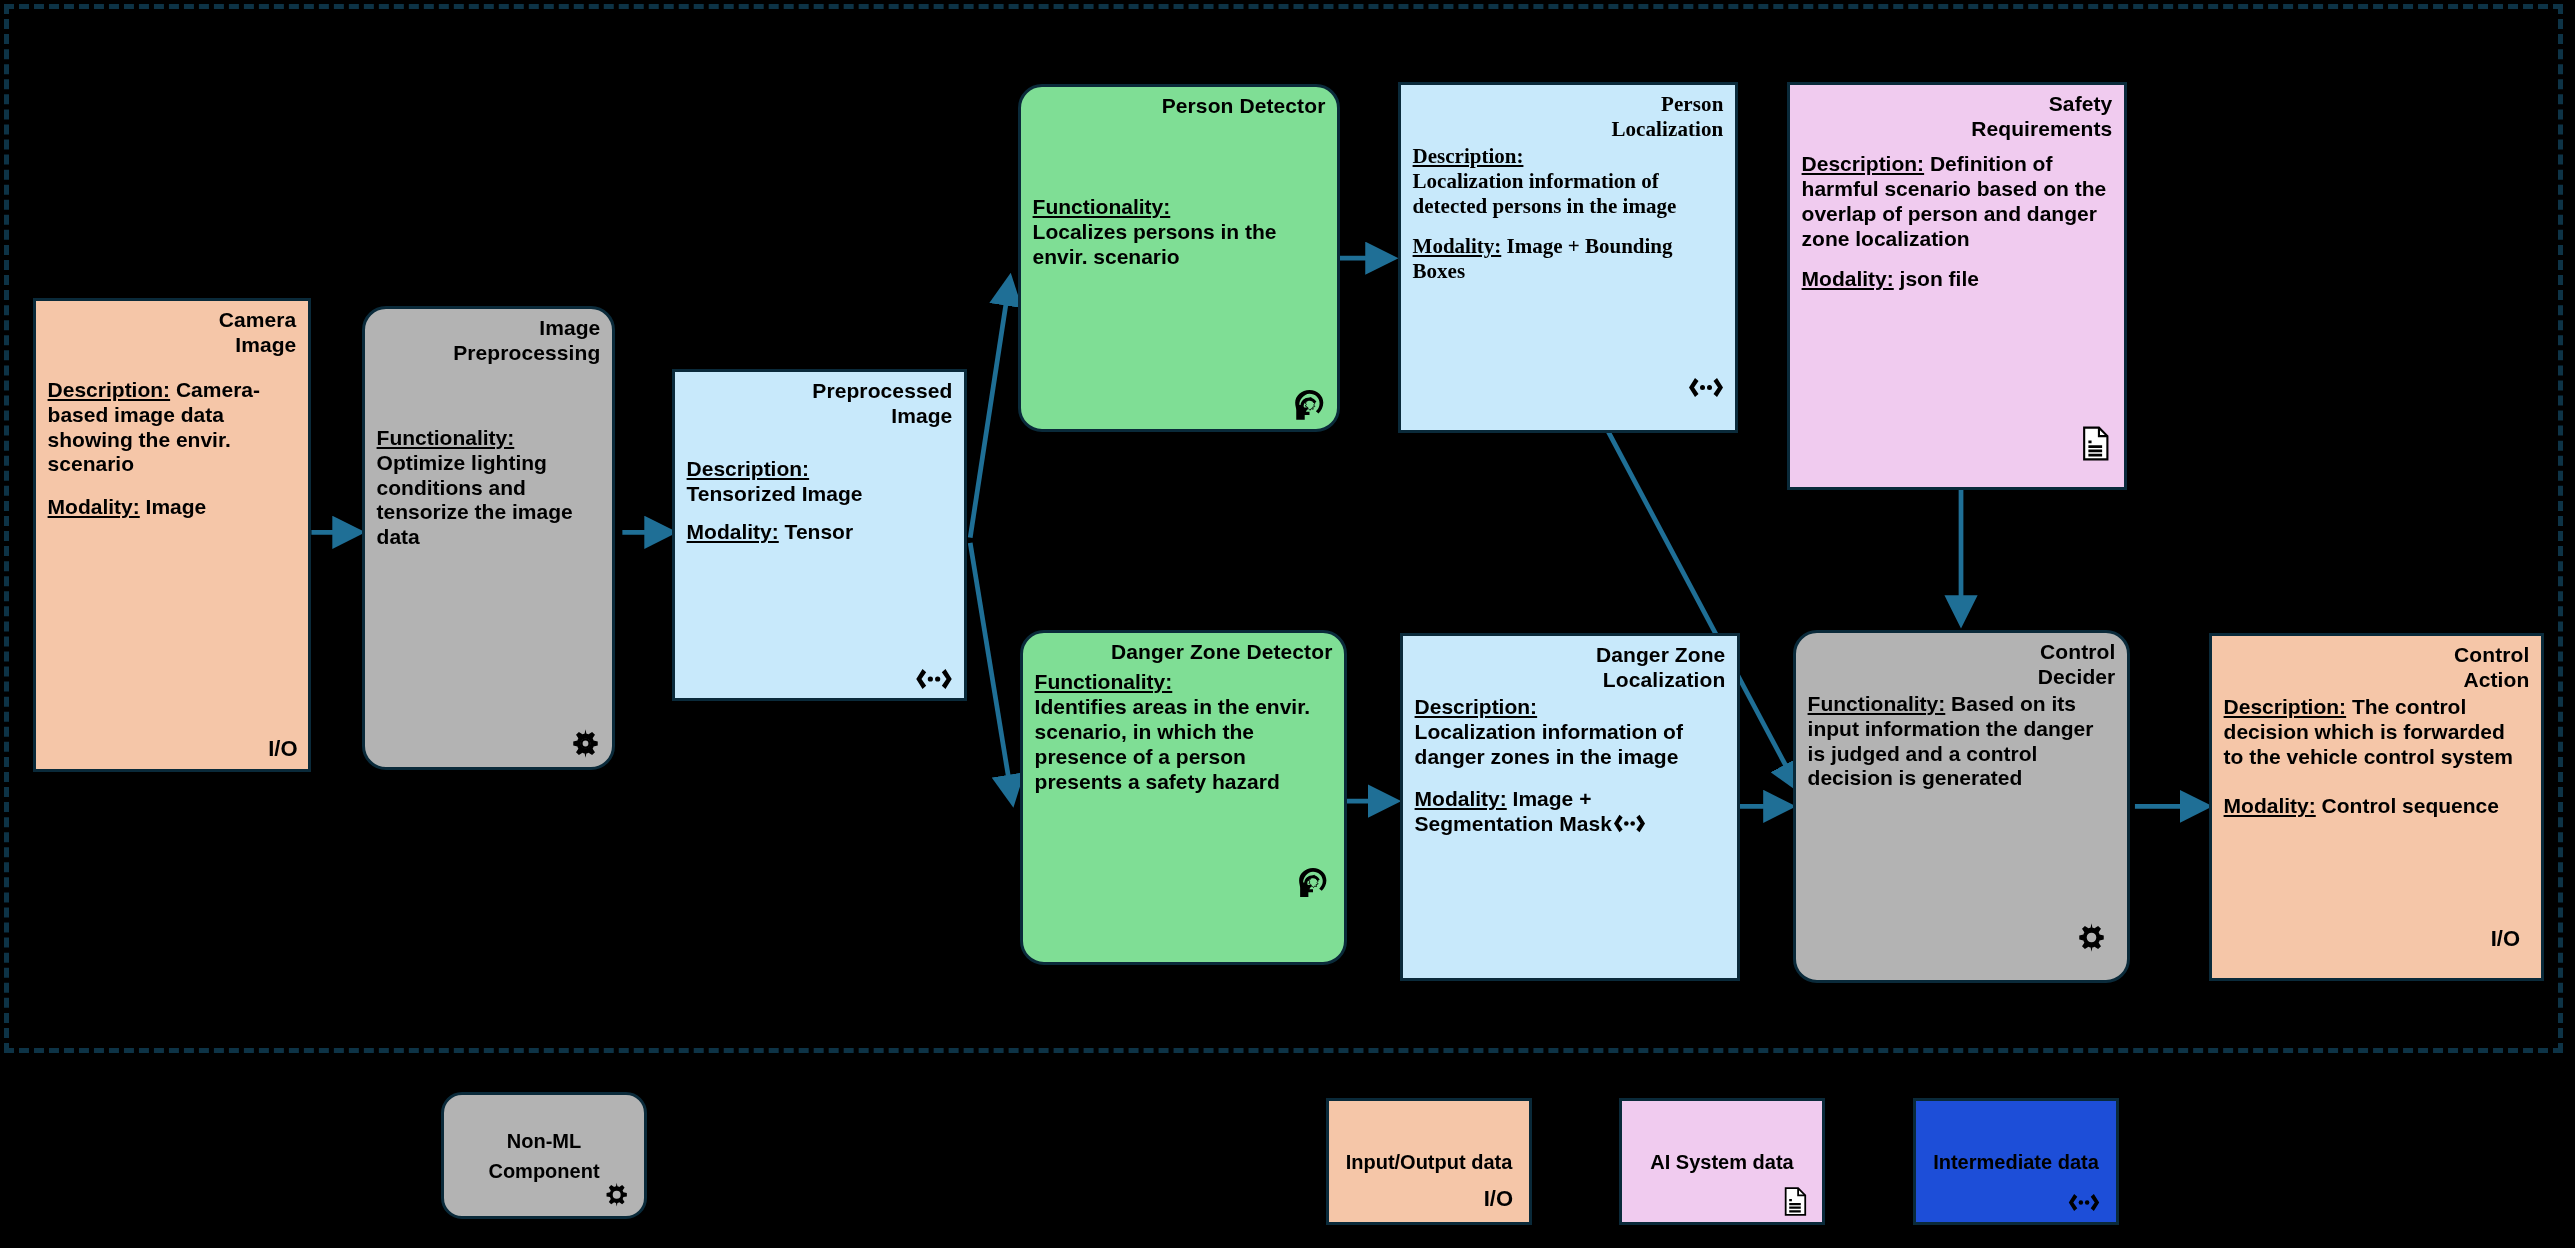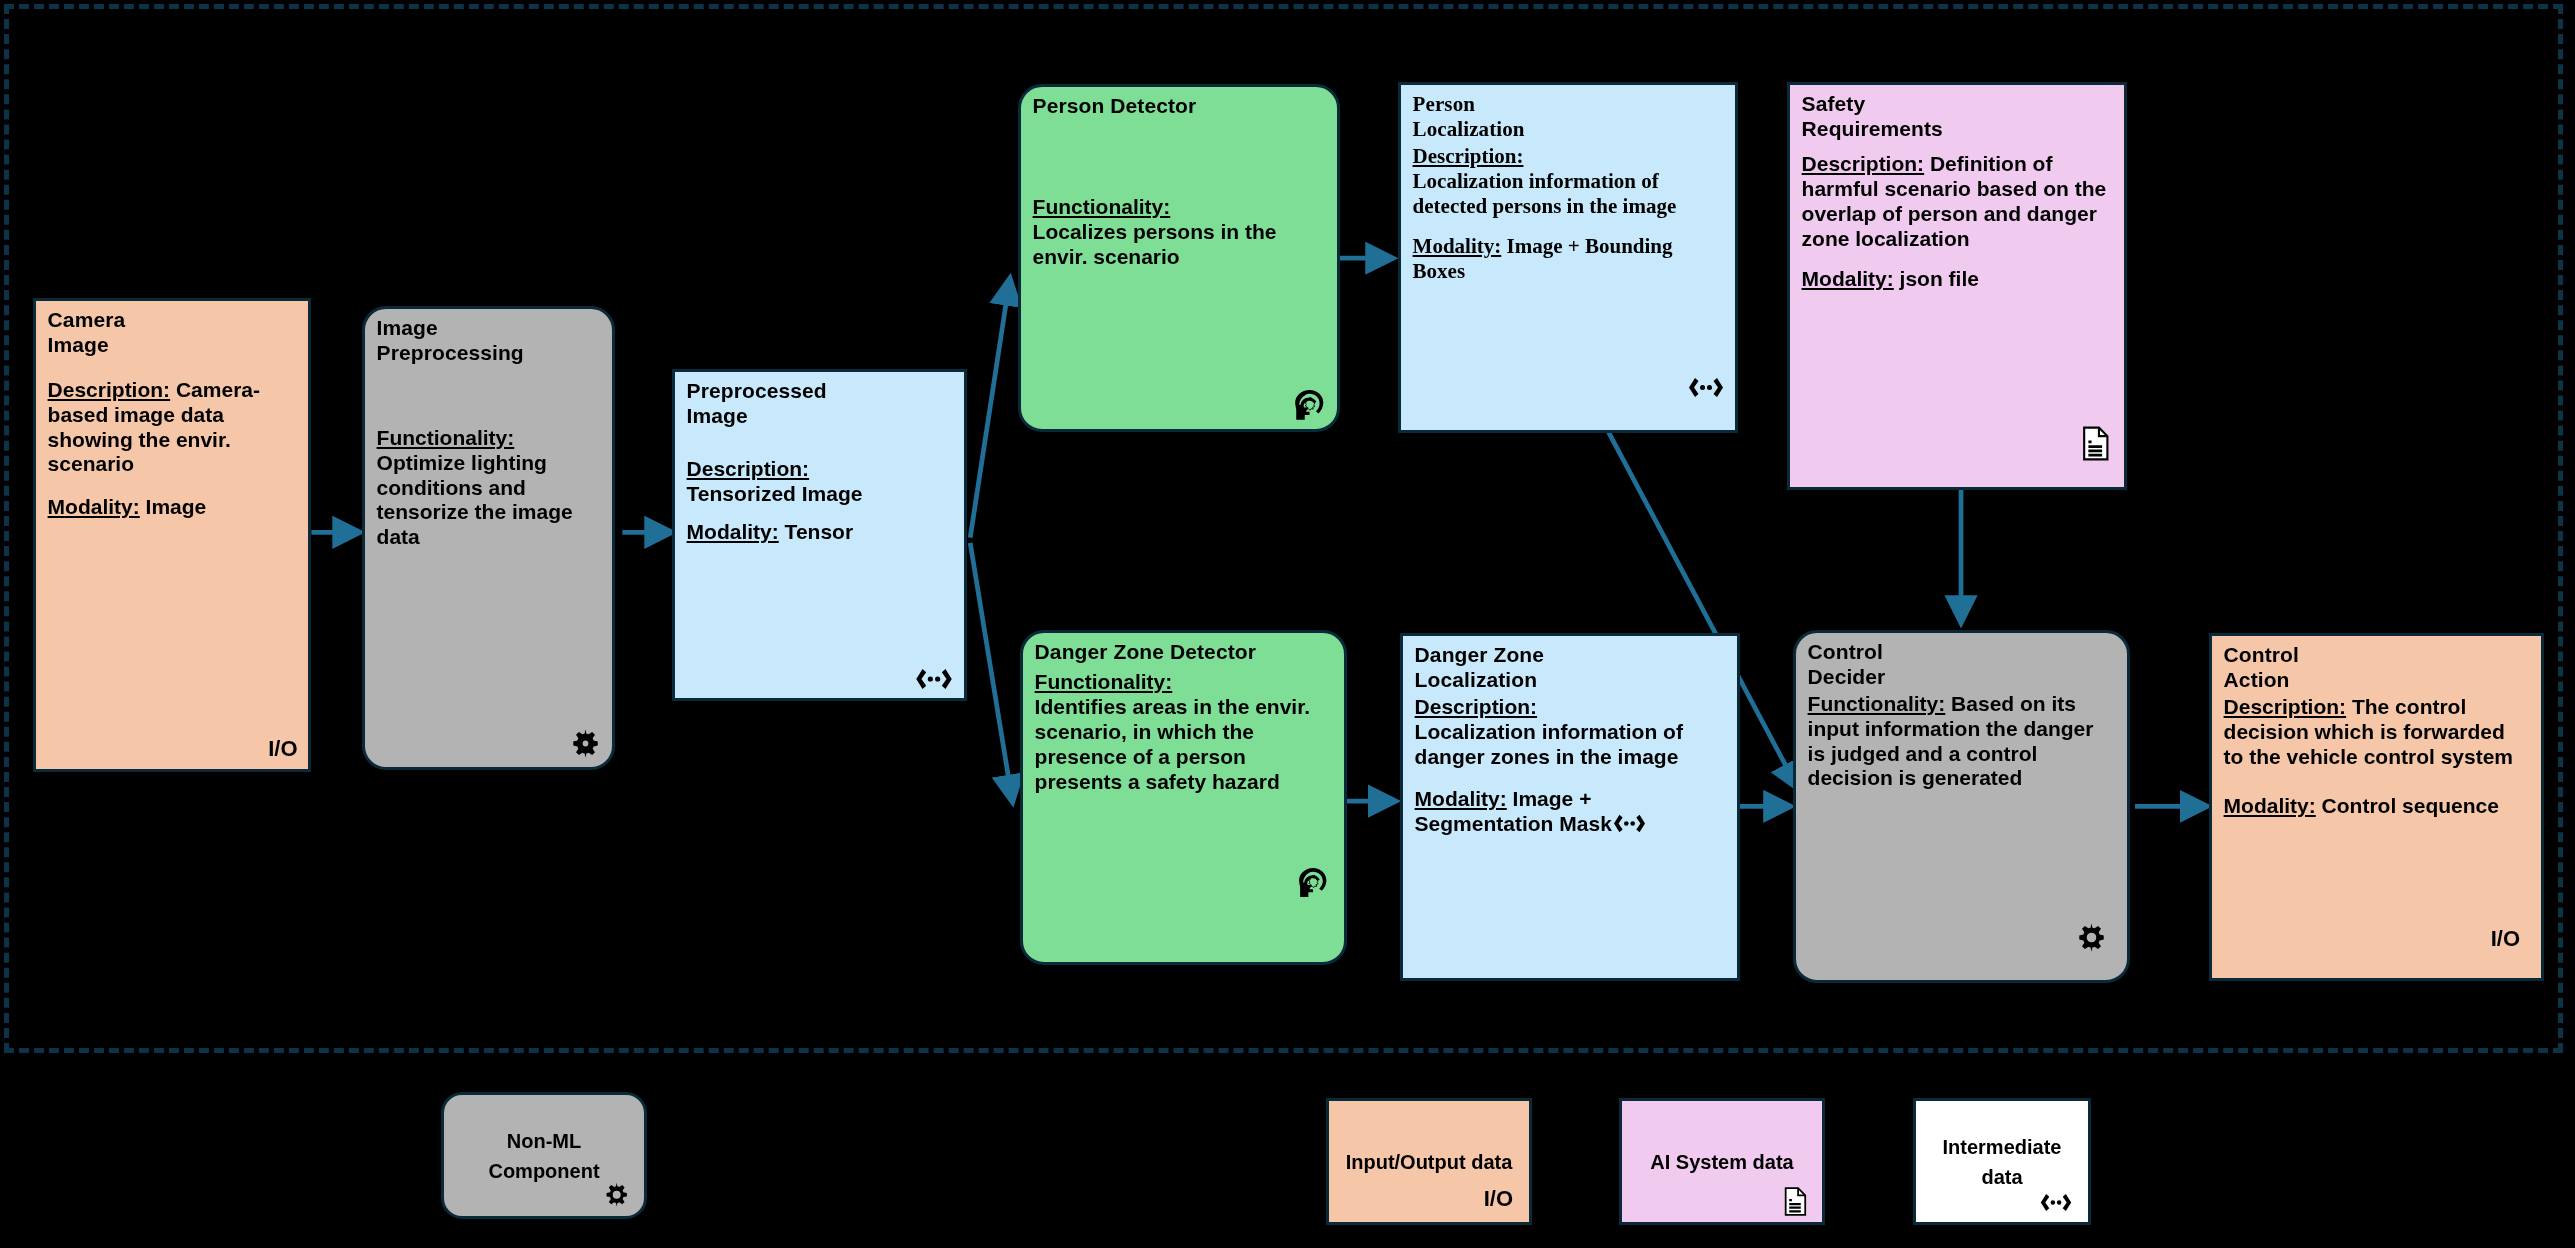--- a/index.html
+++ b/index.html
@@ -18,21 +18,21 @@
   
   .node{
     position:absolute;box-sizing:border-box;
     border:3.7px solid #0a2a3a;
     color:#000;
     padding:7.4px 11.6px;
     line-height:1.18;
     overflow:hidden;
   }
   .node .title{
-    font-weight:bold;text-align:left;width:100%;
+    font-weight:bold;text-align:right;width:100%;
     font-size:21px;letter-spacing:0.1px;
   }
   .node .body{font-size:21px;font-weight:bold;margin-top:2.1px;}
   .node .body .lbl{text-decoration:underline;}
   .gap{height:18px;}
 
   .data-node{border-radius:0;}
   .comp-node{border-radius:24px;}
 
   .c-peach{background:#f5c6a8;}
@@ -279,21 +279,21 @@
     <div class="lg-txt">AI System data</div>
     <div class="corner" style="right:14.8px;bottom:5.3px;">
       <svg class="glyph" width="24" height="31" viewBox="0 0 54 66" fill="none" stroke="#000" stroke-width="4">
         <path d="M6 3 h28 l16 16 v44 H6 Z" fill="#fff"></path>
         <path d="M34 3 v16 h16"></path>
         <path d="M14 30 h6 M14 39 h26 M14 47 h26 M14 55 h26" stroke-width="5"></path>
       </svg>
     </div>
   </div>
 
-  <div class="legend-node" style="left:1913px;top:1098px;width:178px;height:127px;background:#ffffff;">
+  <div class="legend-node" style="left:1913px;top:1098px;width:206px;height:127px;background:#1d4ed8;">
     <div class="lg-txt">Intermediate data</div>
     <div class="corner" style="right:14.8px;bottom:9.5px;">
       <svg class="glyph" width="34" height="21" viewBox="0 0 76 46" fill="#000">
         <path d="M16 4 L4 23 L16 42 L23 36 L14 23 L23 10 Z"></path>
         <path d="M60 4 L72 23 L60 42 L53 36 L62 23 L53 10 Z"></path>
         <circle cx="31" cy="23" r="5"></circle>
           <circle cx="45" cy="23" r="5"></circle>
       </svg>
     </div>
   </div>

